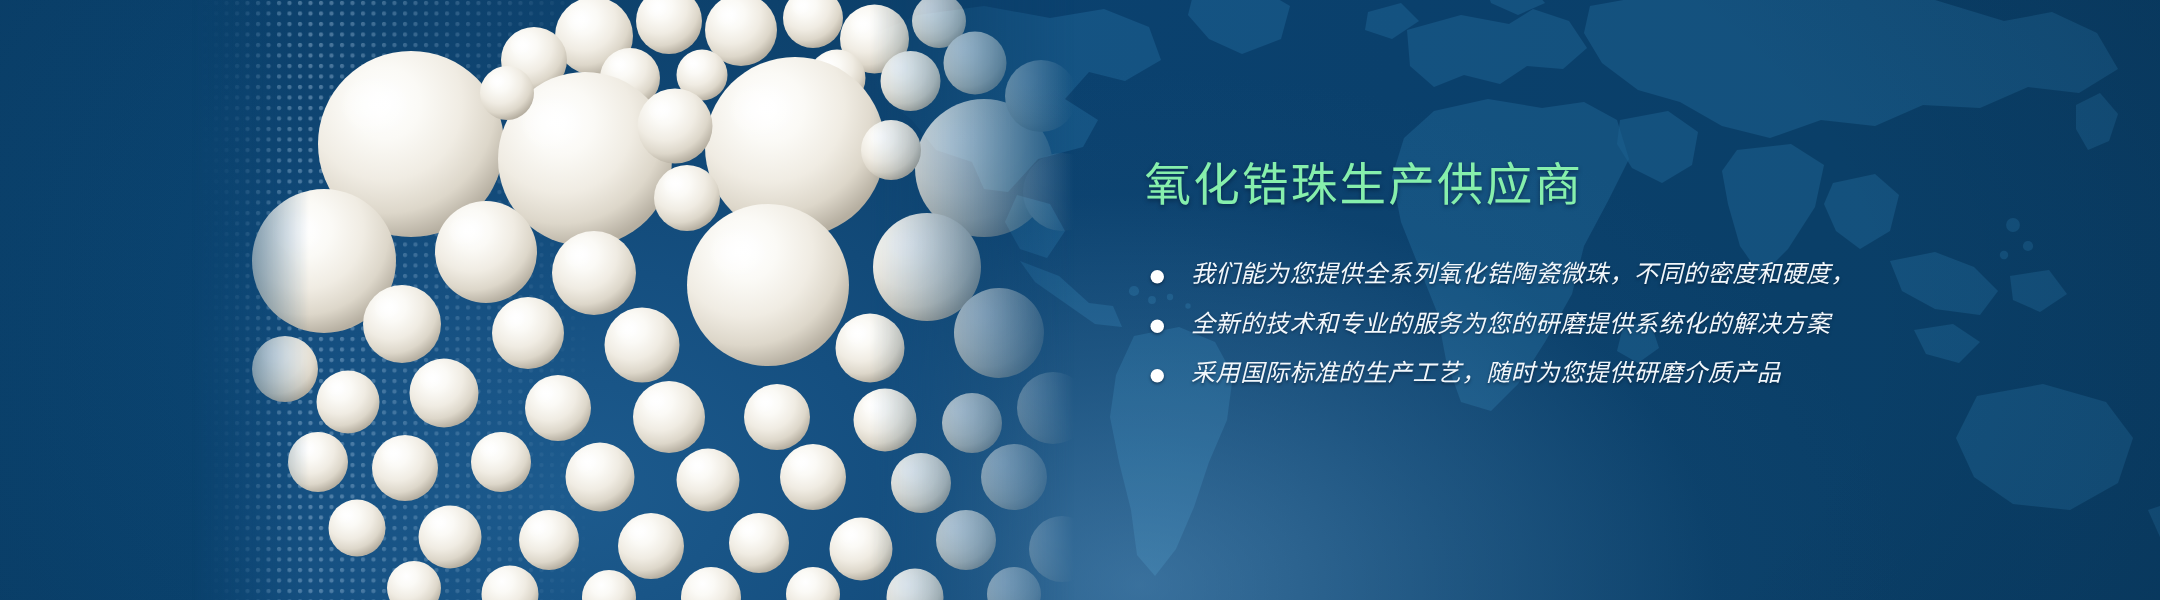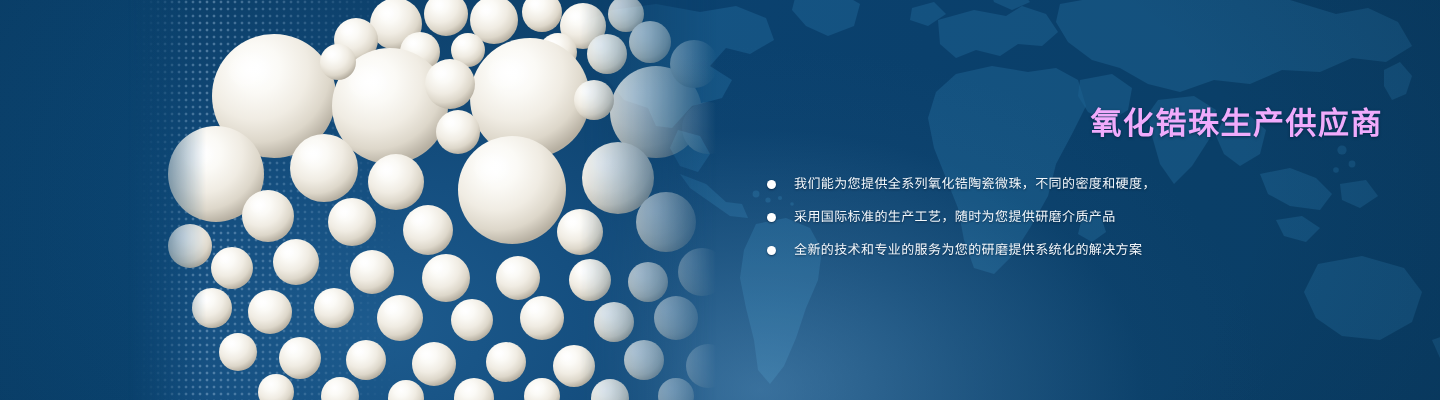--- a/index.html
+++ b/index.html
@@ -108,41 +108,41 @@
   .copy {
     position: absolute;
     left: 763px;
     top: 104px;
     width: 620px;
   }
   .headline {
     margin: 0;
     font-size: 31px;
     line-height: 40px;
-    font-weight: 700;
-    color: #f0abfc;
+    font-weight: 400;
+    color: #86efac;
     letter-spacing: 1.5px;
     text-shadow: 0 1px 3px rgba(0,20,44,0.55);
     white-space: nowrap;
-    text-align: right;
   }
   .bullets {
     list-style: none;
     margin: 28px 0 0 0;
     padding: 0;
   }
   .bullet {
     position: relative;
     padding-left: 31px;
     margin-bottom: 9px;
-    font-size: 13px;
+    font-size: 16px;
     line-height: 24px;
     color: #f2f7fb;
     text-shadow: 0 1px 2px rgba(0,18,40,0.5);
     letter-spacing: 0.4px;
+    font-style: italic;
   }
   .bullet:last-child { margin-bottom: 0; }
   .bullet-dot {
     position: absolute;
     left: 4px;
     top: 8px;
     width: 9px;
     height: 9px;
     border-radius: 50%;
     background: #ffffff;
@@ -394,22 +394,22 @@
   <div class="copy">
     <h1 class="headline">氧化锆珠生产供应商</h1>
 
     <ul class="bullets">
       <li class="bullet">
         <span class="bullet-dot"></span>
         <span class="bullet-text">我们能为您提供全系列氧化锆陶瓷微珠，不同的密度和硬度，</span>
       </li>
       <li class="bullet">
         <span class="bullet-dot"></span>
-        <span class="bullet-text">采用国际标准的生产工艺，随时为您提供研磨介质产品</span>
+        <span class="bullet-text">全新的技术和专业的服务为您的研磨提供系统化的解决方案</span>
       </li>
       <li class="bullet">
         <span class="bullet-dot"></span>
-        <span class="bullet-text">全新的技术和专业的服务为您的研磨提供系统化的解决方案</span>
+        <span class="bullet-text">采用国际标准的生产工艺，随时为您提供研磨介质产品</span>
       </li>
     </ul>
   </div>
 
 </div>
 
 </body></html>

